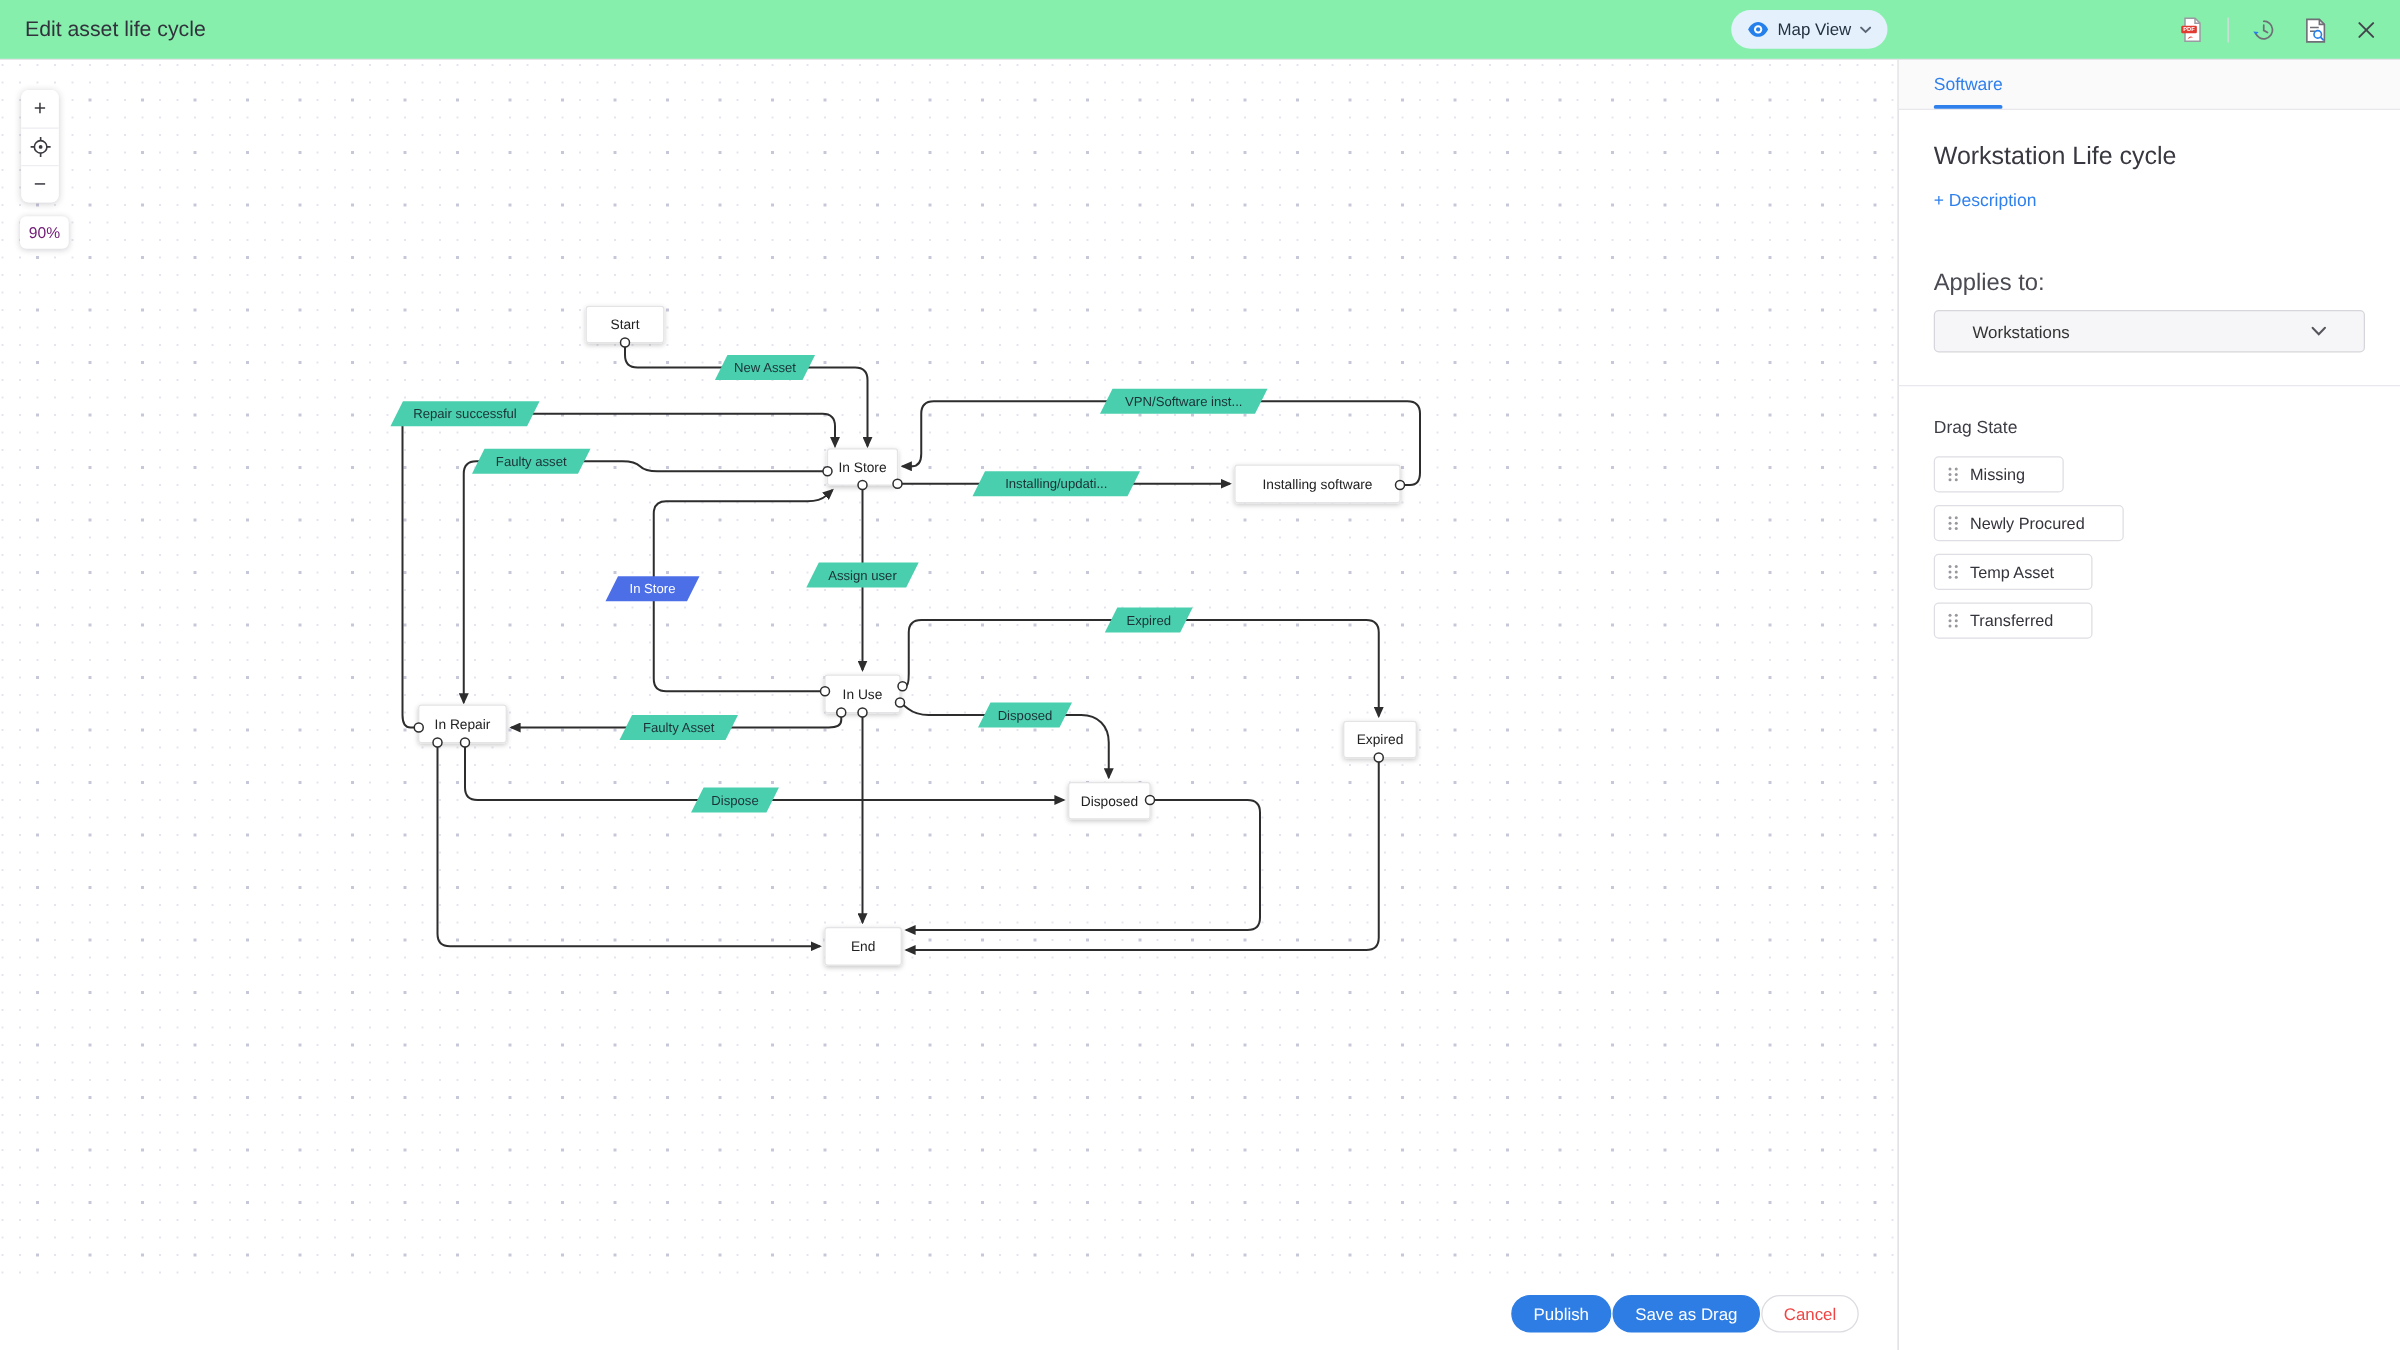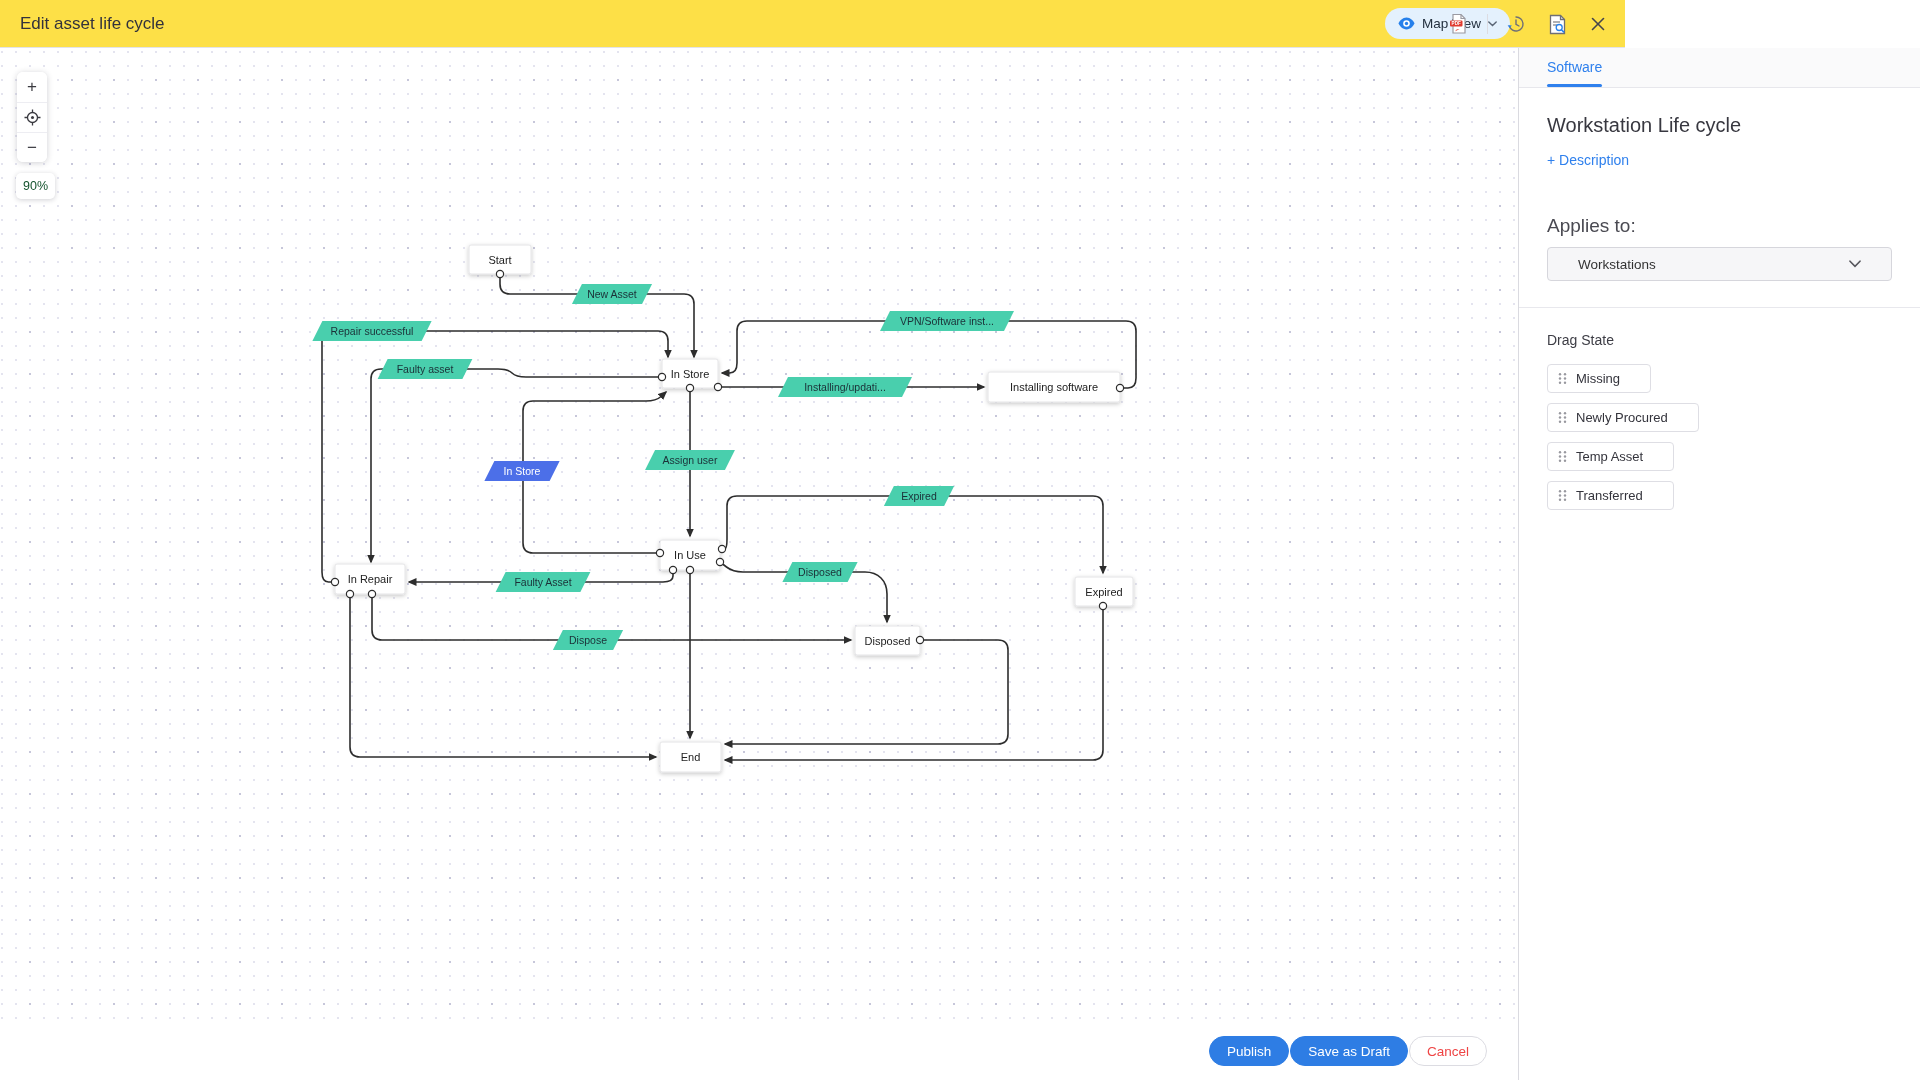--- a/index.html
+++ b/index.html
@@ -1,20 +1,20 @@
 <!DOCTYPE html>
 <html><head>
 <meta charset="utf-8">
 <style>
   * { box-sizing: border-box; }
   html,body { margin:0; padding:0; width:1920px; height:1080px; overflow:hidden;
     font-family:"Liberation Sans", sans-serif; background:#fff; }
 
   
-  .header { position:absolute; top:0; left:0; width:1625px; height:48px; background:#fde047;
+  .header { position:absolute; top:0; left:0; width:1920px; height:48px; background:#86efac;
     border-bottom:1px solid #e3e3e8; z-index:20; }
   .page-title { position:absolute; left:20px; top:0; line-height:47px; font-size:17px;
     font-weight:500; color:#32323c; }
   .view-pill { position:absolute; left:1385px; top:8px; height:31px; border:none; cursor:pointer;
     border-radius:16px; background:#e4f1fd; display:flex; align-items:center; gap:7px;
     padding:0 13px; font-size:13.5px; color:#243140; font-family:inherit; }
   .header-icons { position:absolute; right:14px; top:0; height:48px; display:flex;
     align-items:center; gap:15px; }
   .hbtn { width:26px; height:26px; border:none; background:none; padding:0; cursor:pointer;
     display:flex; align-items:center; justify-content:center; }
@@ -30,21 +30,21 @@
   #diagram { position:absolute; top:0; left:0; }
 
   .zoom-toolbar { position:absolute; left:17px; top:24px; width:30px; background:#fff;
     border-radius:6px; box-shadow:0 1px 6px rgba(40,40,60,.22); display:flex;
     flex-direction:column; overflow:hidden; z-index:5; }
   .ztool { height:30px; width:30px; border:none; background:#fff; cursor:pointer;
     font-size:17px; color:#3a3a40; display:flex; align-items:center; justify-content:center;
     padding:0; font-family:inherit; }
   .ztool + .ztool { border-top:1px solid #ededf2; }
   .zoom-badge { position:absolute; left:16px; top:125px; background:#fff; border-radius:5px;
-    box-shadow:0 1px 5px rgba(40,40,60,.22); font-size:12.5px; color:#14532d;
+    box-shadow:0 1px 5px rgba(40,40,60,.22); font-size:12.5px; color:#701a75;
     padding:6px 7px; z-index:5; }
 
   .canvas-footer { position:absolute; left:0; bottom:0; width:100%; height:58px; background:#fff;
     display:flex; align-items:center; justify-content:flex-end; gap:1px; padding-right:31px; }
   .btn { height:30px; border-radius:16px; padding:0 17px; font-size:13.5px; cursor:pointer;
     font-family:inherit; }
   .btn-primary { background:#2e7de4; border:1px solid #2e7de4; color:#fff; }
   .btn-ghost { background:#fff; border:1px solid #dcdce2; color:#ef4444;text-align:right; }
 
   
@@ -271,21 +271,21 @@
       </span>
     </button>
     <button class="ztool">
       <span>−</span>
     </button>
   </div>
   <div class="zoom-badge">90%</div>
 
   <div class="canvas-footer">
     <button class="btn btn-primary">Publish</button>
-    <button class="btn btn-primary">Save as Draft</button>
+    <button class="btn btn-primary">Save as Drag</button>
     <button class="btn btn-ghost">Cancel</button>
   </div>
 </div>
 
 <aside class="panel">
   <div class="tabbar">
     <div class="tab">Software</div>
   </div>
   <div class="panel-content">
     <h1 class="panel-title">Workstation Life cycle</h1>

